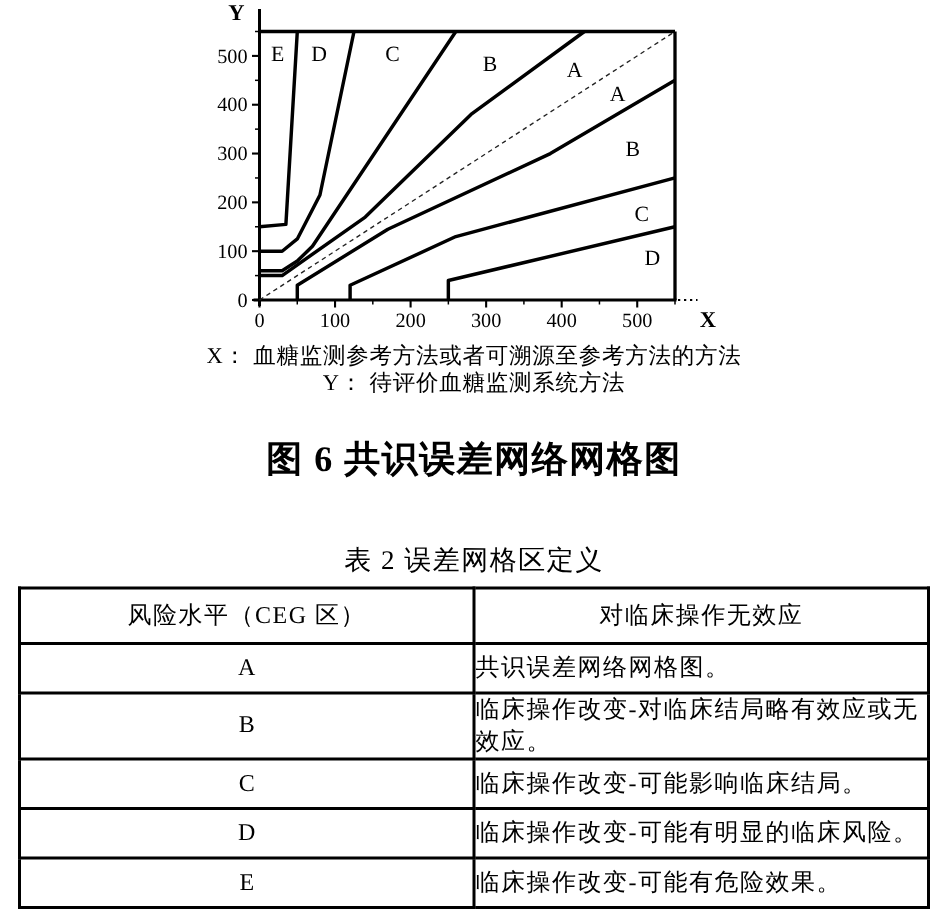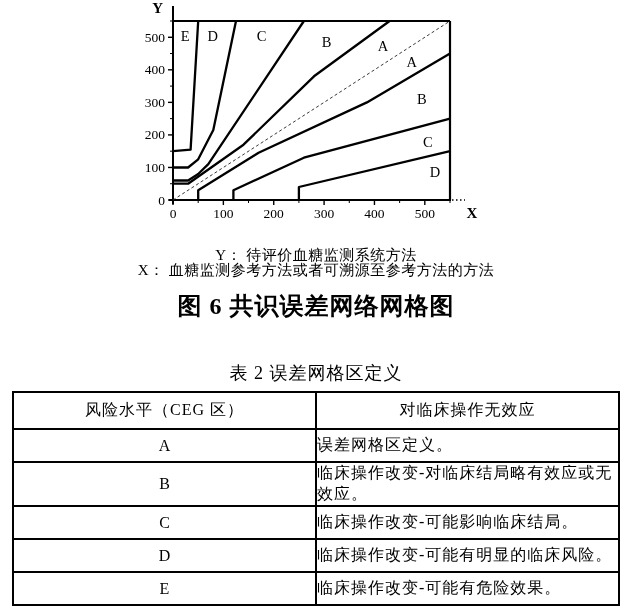--- a/index.html
+++ b/index.html
@@ -6,21 +6,21 @@
   body{
     width:632px;height:609px;background:#ffffff;position:relative;
     font-family:"Liberation Serif","DejaVu Serif",serif;color:#000;
     overflow:hidden;
   }
   .chart-wrap{position:absolute;left:110px;top:0;width:390px;height:226px;}
   .caption-line{
     position:absolute;left:0;width:632px;text-align:center;
     font-size:15px;letter-spacing:0.5px;
   }
-  .cap-x{top:228px;margin-top:33px;}
+  .cap-x{top:228px;}
   .cap-y{top:246px;}
   .fig-title{top:290px;font-weight:bold;font-size:24px;letter-spacing:1px;}
   .tbl-title{
     position:absolute;left:0;top:361px;width:632px;text-align:center;
     font-weight:normal;font-size:18px;letter-spacing:1px;
   }
   table.defs{
     position:absolute;left:12px;top:391px;width:608px;
     border-collapse:collapse;table-layout:fixed;
     font-size:16px;
@@ -110,21 +110,21 @@
 <table class="defs">
   <thead>
     <tr>
       <th>风险水平（CEG 区）</th>
       <th>对临床操作无效应</th>
     </tr>
   </thead>
   <tbody id="tbl-body">
       <tr>
         <td class="level">A</td>
-        <td class="risk">误差网格区定义。</td>
+        <td class="risk">共识误差网络网格图。</td>
       </tr>
       <tr>
         <td class="level">B</td>
         <td class="risk">临床操作改变-对临床结局略有效应或无效应。</td>
       </tr>
       <tr>
         <td class="level">C</td>
         <td class="risk">临床操作改变-可能影响临床结局。</td>
       </tr>
       <tr>

